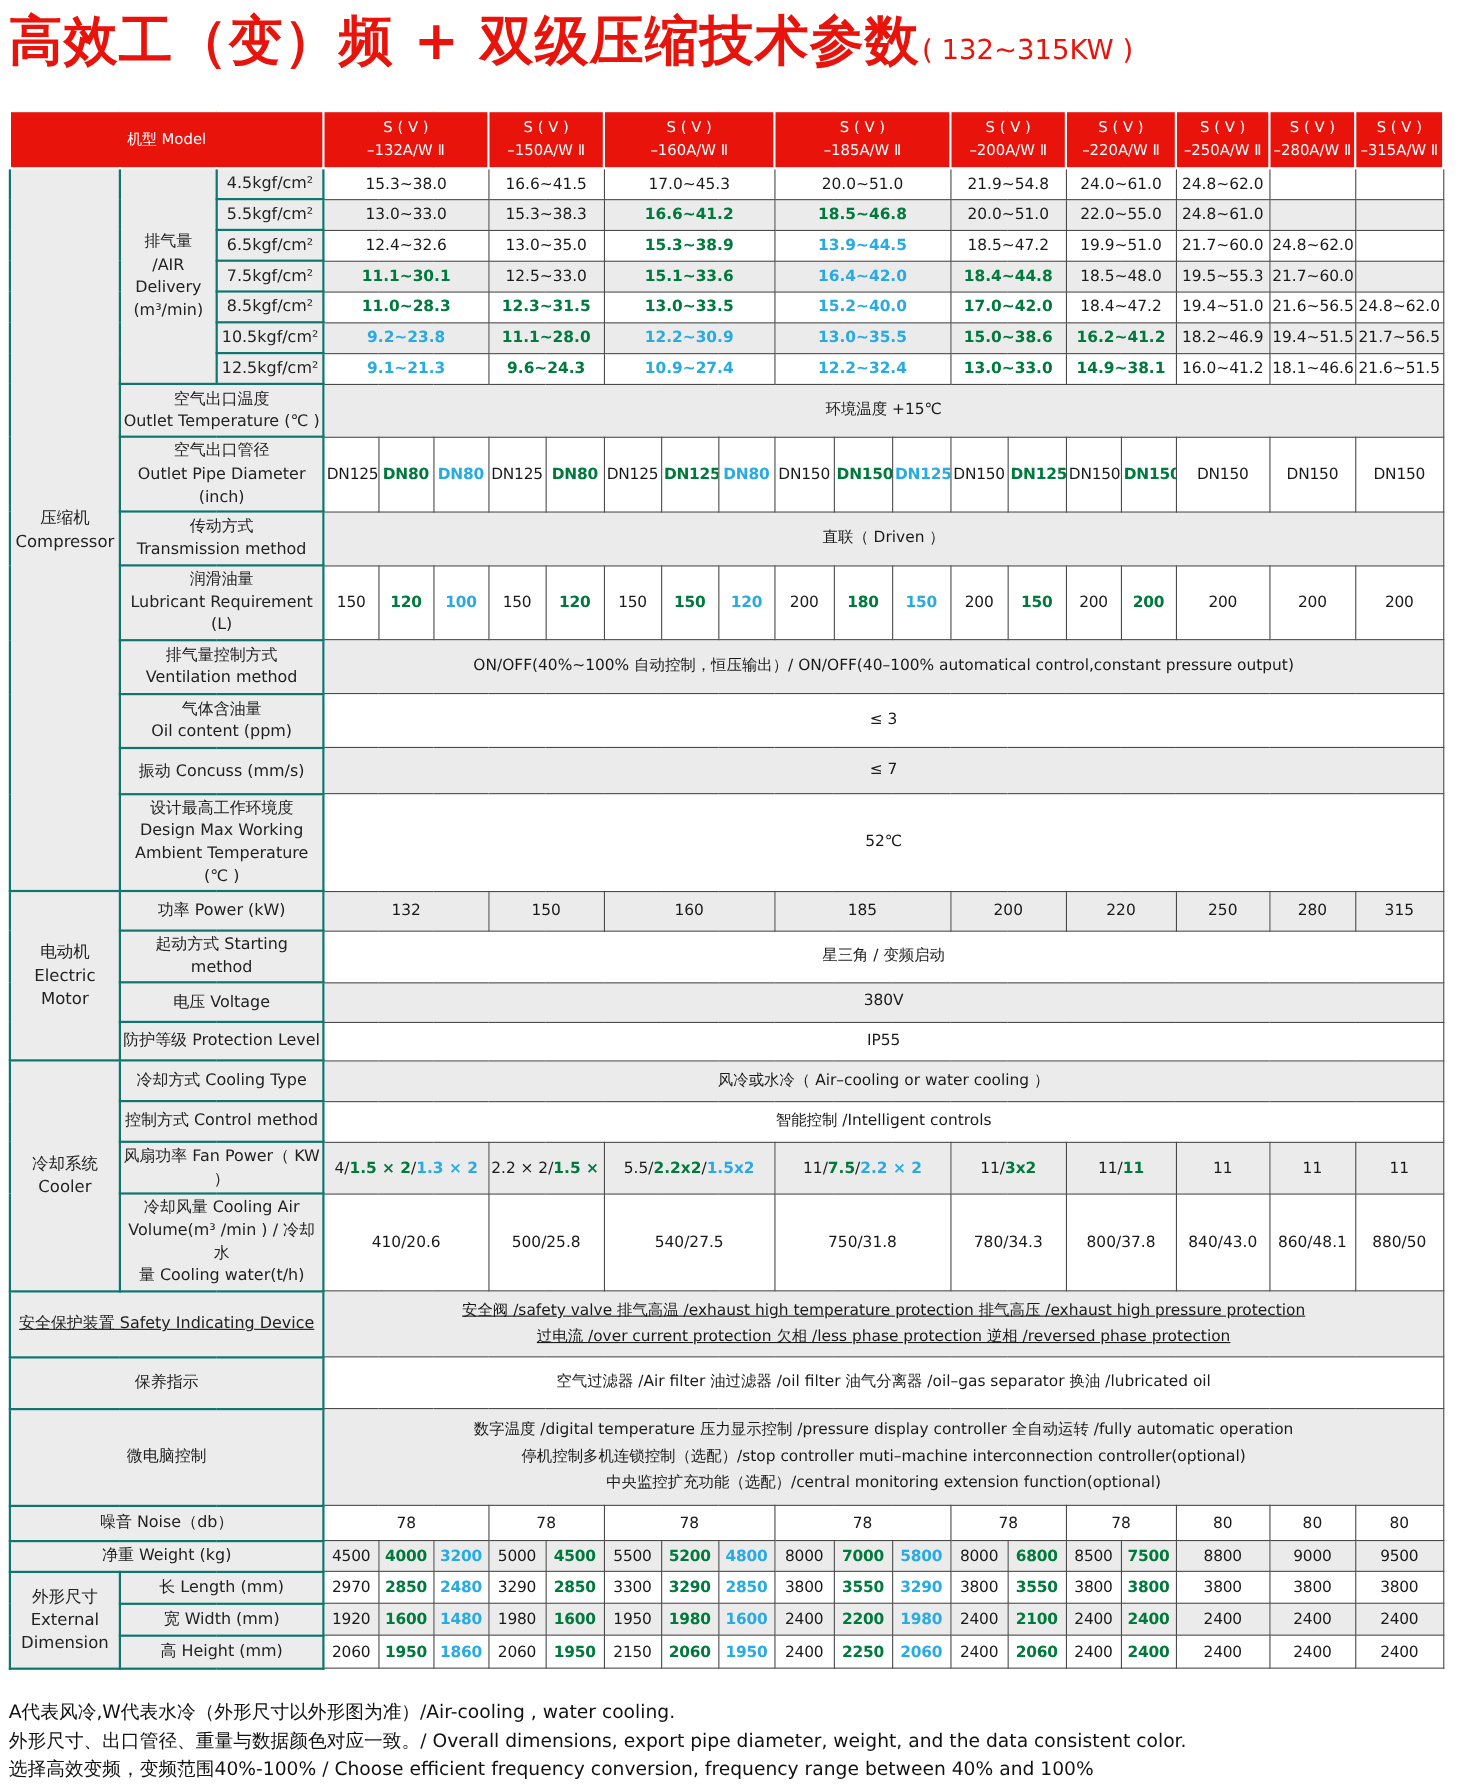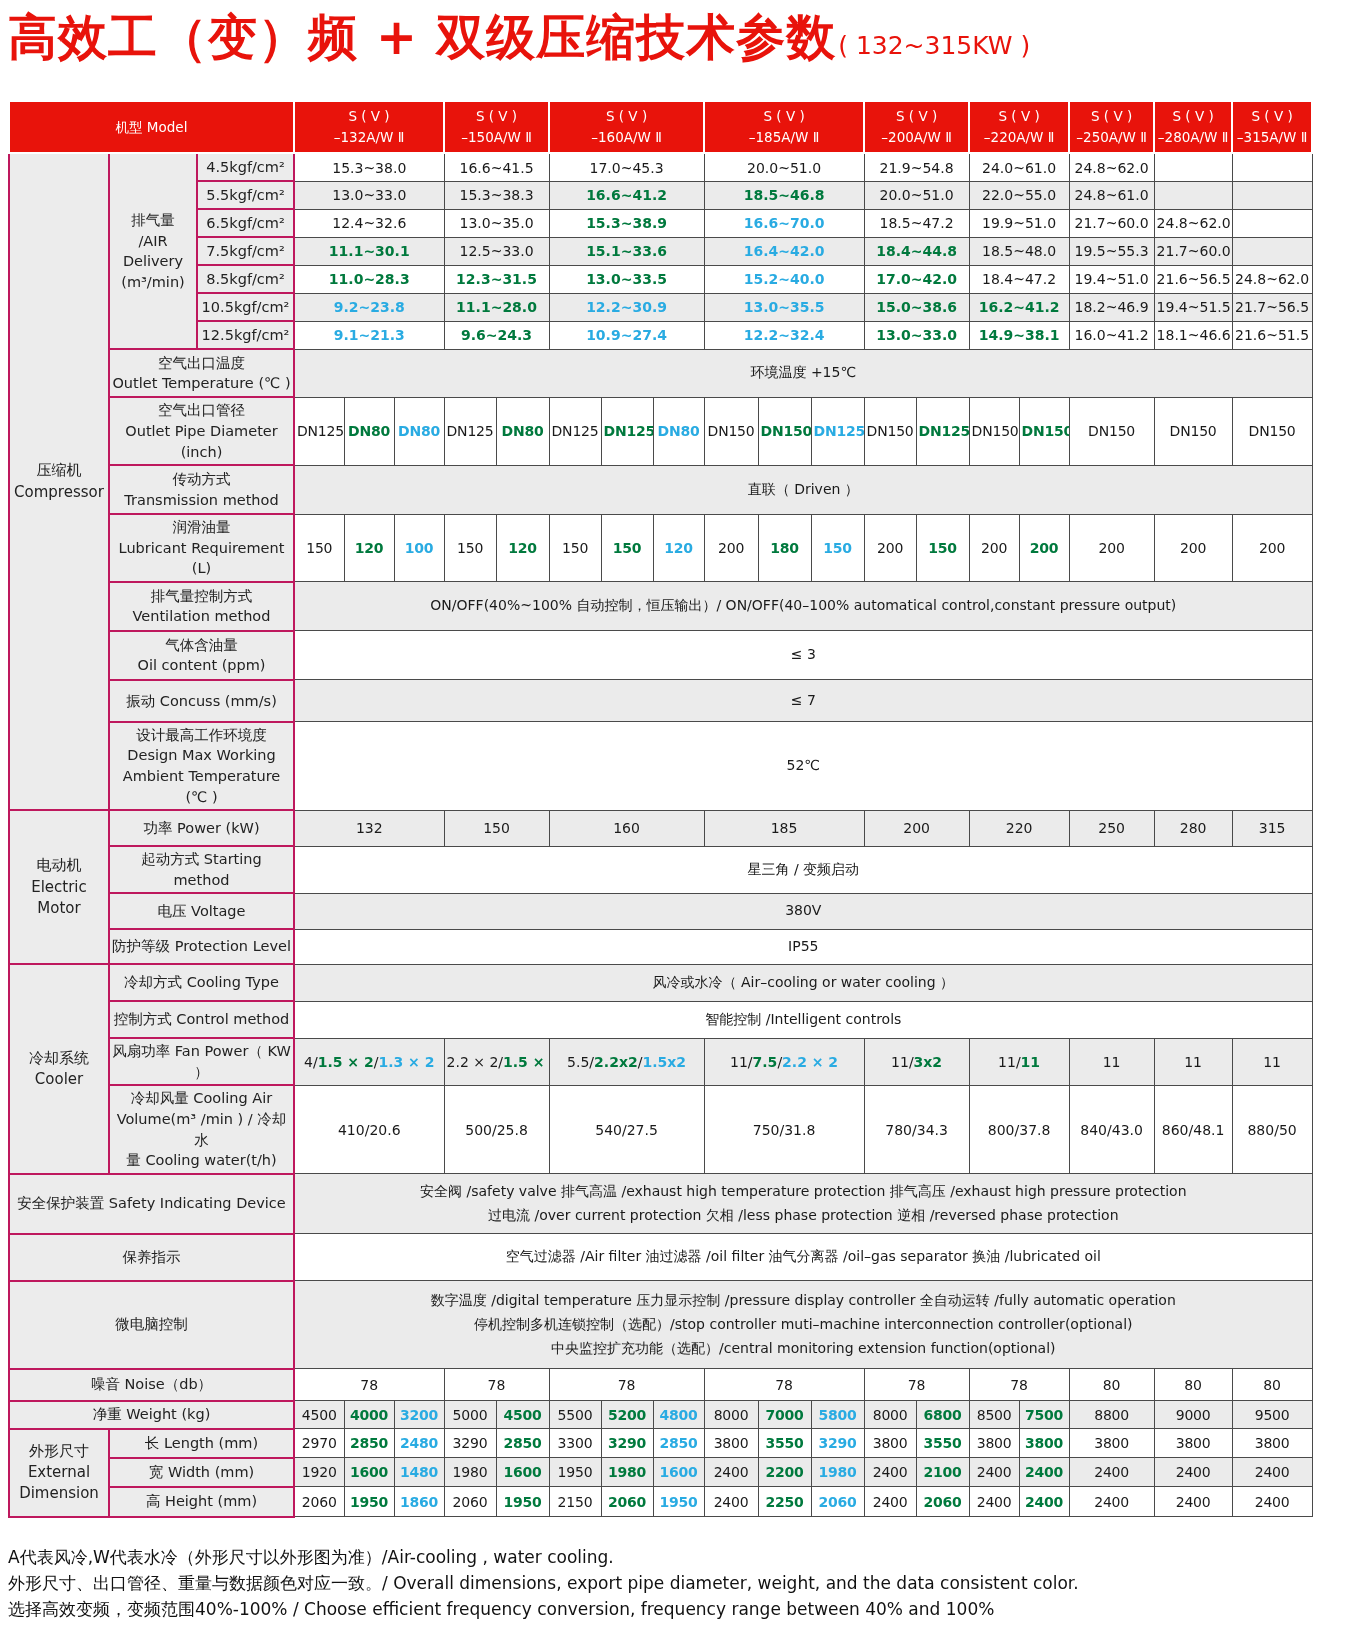--- a/index.html
+++ b/index.html
@@ -9,21 +9,21 @@
   *{box-sizing:border-box;}
   body{margin:0;background:#fff;width:1348px;font-family:"DejaVu Sans","Liberation Sans",sans-serif;color:var(--ink);}
   .page{padding:6px 8px 20px 8px;}
   .title-row{display:flex;align-items:baseline;gap:2px;margin:4px 0 0 0;}
   .title-zh{color:var(--red);font-size:49px;font-weight:700;letter-spacing:1px;line-height:1.15;}
   .title-kw{color:var(--red);font-size:25px;font-weight:400;}
   .subtitle{color:var(--red);font-size:21px;margin:6px 0 0 0;font-weight:400;}
   table.spec{border-collapse:collapse;table-layout:fixed;width:1303px;margin-top:34px;}
   table.spec td{border:1px solid var(--border);text-align:center;font-size:14px;padding:0 2px;overflow:hidden;background:#fff;}
   tr.shade td{background:var(--shade);}
-  table.spec th.lbl{background:var(--labelbg);border:2px solid #be185d;font-weight:400;color:#222;
+  table.spec th.lbl{background:var(--labelbg);border:2px solid #0f766e;font-weight:400;color:#222;
     text-align:center;white-space:pre-line;line-height:1.42;font-size:14.5px;padding:2px 1px;}
   table.spec th.cat{font-size:15px;}
   table.spec th.model{background:var(--red);color:#fff;border:2px solid #fff;font-weight:400;
     font-size:13.5px;line-height:1.55;padding:2px 0;white-space:nowrap;}
   td.dsub{font-size:12.5px;letter-spacing:-0.2px;}
   td.dspan div{line-height:1.7;}
   td.dfan{font-size:13px;white-space:nowrap;}
   .c-k{color:var(--ink);}
   .c-g{color:var(--green);font-weight:700;}
   .c-b{color:var(--blue);font-weight:700;}
@@ -133,21 +133,21 @@
           <td colspan="2" class="c-k">22.0~55.0</td>
           <td colspan="1" class="c-k">24.8~61.0</td>
           <td colspan="1" class="c-k"></td>
           <td colspan="1" class="c-k"></td>
         </tr>
         <tr style="height: 28px;">
           <th class="lbl psub">6.5kgf/cm²</th>
           <td colspan="3" class="c-k">12.4~32.6</td>
           <td colspan="2" class="c-k">13.0~35.0</td>
           <td colspan="3" class="c-g">15.3~38.9</td>
-          <td colspan="3" class="c-b">16.6~70.0</td>
+          <td colspan="3" class="c-b">13.9~44.5</td>
           <td colspan="2" class="c-k">18.5~47.2</td>
           <td colspan="2" class="c-k">19.9~51.0</td>
           <td colspan="1" class="c-k">21.7~60.0</td>
           <td colspan="1" class="c-k">24.8~62.0</td>
           <td colspan="1" class="c-k"></td>
         </tr>
         <tr class="shade" style="height: 28px;">
           <th class="lbl psub">7.5kgf/cm²</th>
           <td colspan="3" class="c-g">11.1~30.1</td>
           <td colspan="2" class="c-k">12.5~33.0</td>
@@ -346,21 +346,21 @@
           <td colspan="3" class="c-k">410/20.6</td>
           <td colspan="2" class="c-k">500/25.8</td>
           <td colspan="3" class="c-k">540/27.5</td>
           <td colspan="3" class="c-k">750/31.8</td>
           <td colspan="2" class="c-k">780/34.3</td>
           <td colspan="2" class="c-k">800/37.8</td>
           <td colspan="1" class="c-k">840/43.0</td>
           <td colspan="1" class="c-k">860/48.1</td>
           <td colspan="1" class="c-k">880/50</td>
         </tr>
-        <tr class="shade" style="height: 60px;">
+        <tr class="shade" style="height: 60px; text-decoration: underline;">
           <th class="lbl pname" colspan="3">安全保护装置 Safety Indicating Device</th>
           <td colspan="18" class="dspan">
             <div>安全阀 /safety valve  排气高温 /exhaust high temperature protection  排气高压 /exhaust high pressure protection</div>
             <div>过电流 /over current protection  欠相 /less phase protection  逆相 /reversed phase  protection</div>
           </td>
         </tr>
         <tr style="height: 47px;">
           <th class="lbl pname" colspan="3">保养指示</th>
           <td colspan="18" class="dspan">
             <div>空气过滤器 /Air filter  油过滤器 /oil filter   油气分离器 /oil–gas separator  换油 /lubricated oil</div>

